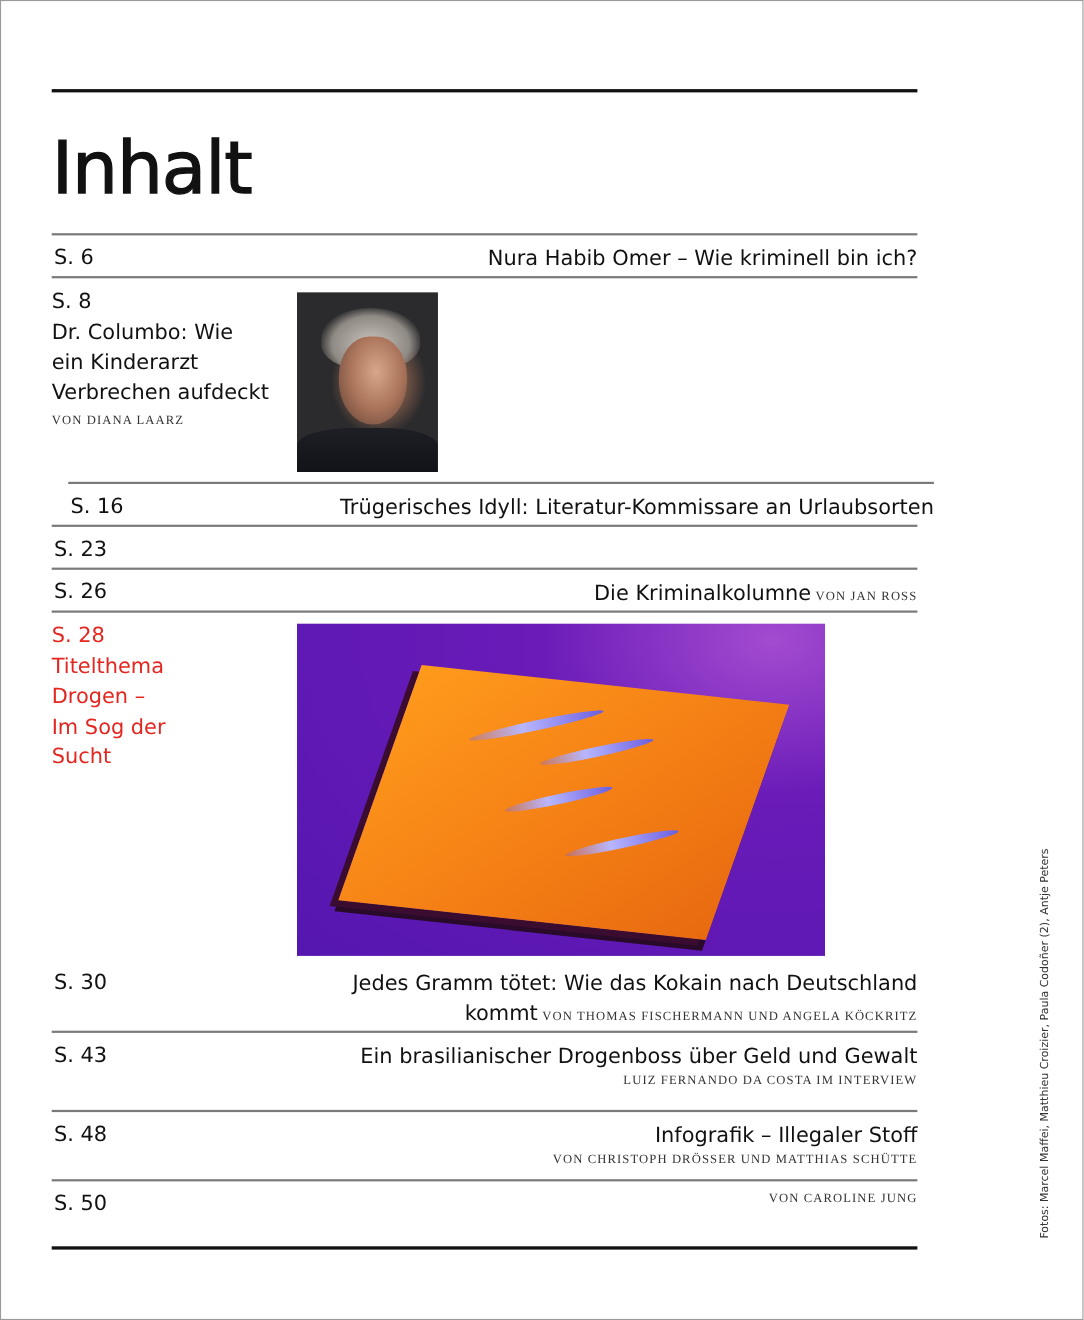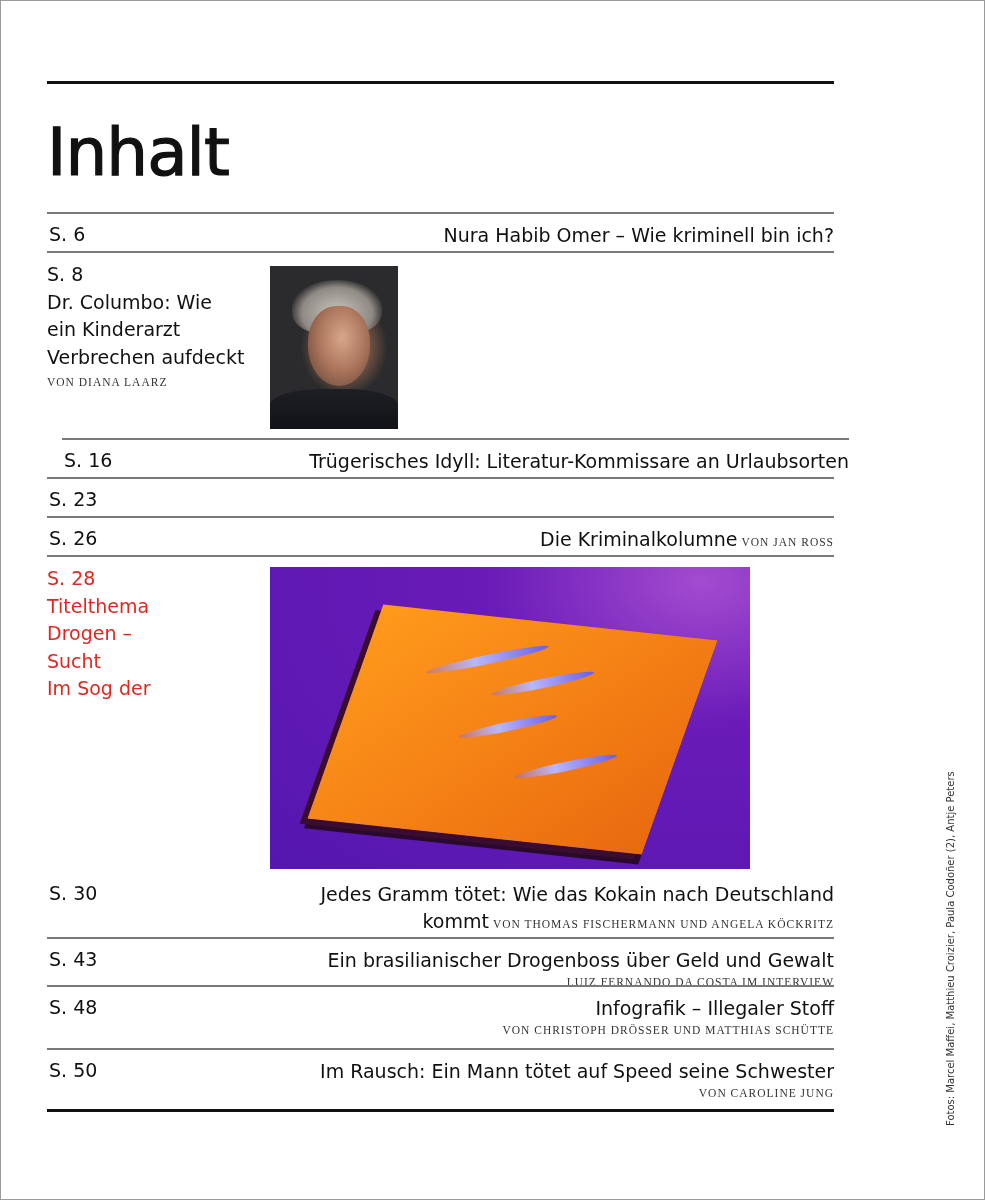--- a/index.html
+++ b/index.html
@@ -128,58 +128,57 @@
     <div class="main">
       <span class="headline">Die Kriminalkolumne</span><span class="byline inline">von Jan Ross</span>
     </div>
   </div>
 
   <div class="row" style="height:318px;">
     <div class="leftcol red">
       <div>S. 28</div>
       <div>Titelthema</div>
       <div>Drogen –</div>
+      <div>Im Sog der</div>
       <div>Sucht</div>
-      <div>Im Sog der</div>
     </div>
     <div class="photo-drug">
       <div class="board"></div>
       <div class="line" style="left:155px;top:88px;width:125px;"></div>
       <div class="line" style="left:220px;top:112px;width:105px;"></div>
       <div class="line" style="left:188px;top:155px;width:100px;"></div>
       <div class="line" style="left:243px;top:195px;width:105px;"></div>
     </div>
   </div>
 
   <div class="row" style="height:64px;border-top:none;">
     <span class="pg">S. 30</span>
     <div class="main">
       <div class="headline">Jedes Gramm tötet: Wie das Kokain nach Deutschland</div>
       <div><span class="headline">kommt</span><span class="byline inline">von Thomas Fischermann und Angela Köckritz</span></div>
     </div>
   </div>
 
-  <div class="row" style="height:48px;">
+  <div class="row" style="height:72px;">
     <span class="pg">S. 43</span>
     <div class="main">
       <div class="headline">Ein brasilianischer Drogenboss über Geld und Gewalt</div>
       <span class="byline block">Luiz Fernando da Costa im Interview</span>
     </div>
   </div>
 
   <div class="row" style="height:63px;">
     <span class="pg">S. 48</span>
     <div class="main">
       <div class="headline">Infografik – Illegaler Stoff</div>
       <span class="byline block">von Christoph Drösser und Matthias Schütte</span>
     </div>
   </div>
 
   <div class="row last" style="height:64px;">
     <span class="pg">S. 50</span>
     <div class="main">
-      <div class="headline">Im Rausch: Ein Mann tötet auf Speed seine Schwester</div>
       <span class="byline block">von Caroline Jung</span>
     </div>
   </div>
 </div>
 
 <div class="credit">Fotos: Marcel Maffei, Matthieu Croizier, Paula Codoñer (2), Antje Peters</div>
 
 </body></html>

